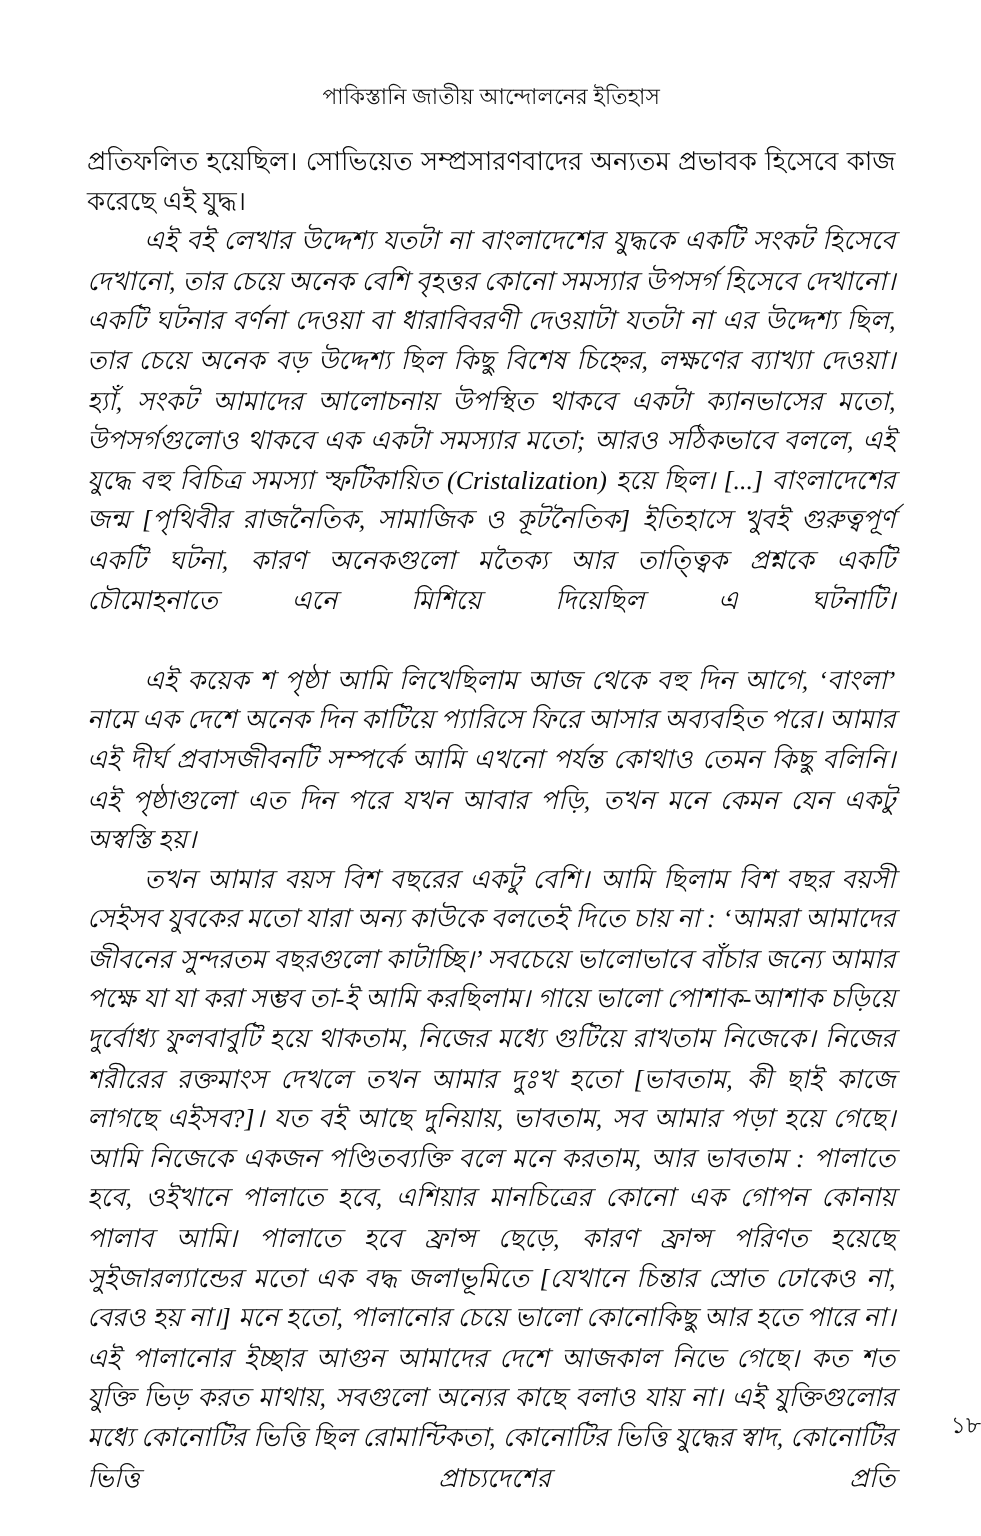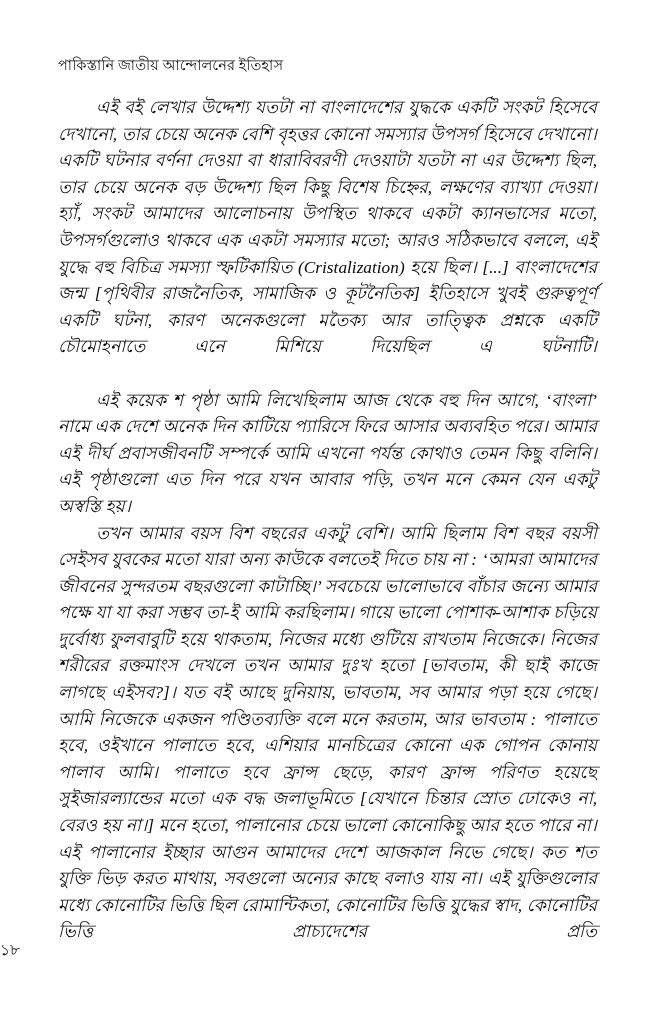--- a/index.html
+++ b/index.html
@@ -22,21 +22,21 @@
     overflow: hidden;
     box-sizing: border-box;
   }
 
   
   .running-head {
     position: absolute;
     top: 57px;
     left: 58px;
     width: 539px;
-    text-align: left;
+    text-align: center;
     font-size: 14.5px;
     line-height: 1.2;
     color: #111111;
     letter-spacing: 0.1px;
   }
 
   
   .textblock {
     position: absolute;
     top: 95px;
@@ -71,34 +71,35 @@
   .para.noafter::after {
     content: none;
   }
 
   
   .folio {
     position: absolute;
     top: 938px;
     left: 0;
     width: 654px;
-    text-align: left;
+    text-align: right;
     font-size: 15.5px;
     color: #111111;
   }
 </style>
 </head>
 <body>
 
 <div class="page">
 
   <div class="running-head">পাকিস্তানি জাতীয় আন্দোলনের ইতিহাস</div>
 
   <div class="textblock">
 
+    <p class="para noafter">প্রতিফলিত হয়েছিল। সোভিয়েত সম্প্রসারণবাদের অন্যতম প্রভাবক হিসেবে কাজ করেছে এই যুদ্ধ।</p>
 
     <p class="para indent">এই বই লেখার উদ্দেশ্য যতটা না বাংলাদেশের যুদ্ধকে একটি সংকট হিসেবে দেখানো, তার চেয়ে অনেক বেশি বৃহত্তর কোনো সমস্যার উপসর্গ হিসেবে দেখানো। একটি ঘটনার বর্ণনা দেওয়া বা ধারাবিবরণী দেওয়াটা যতটা না এর উদ্দেশ্য ছিল, তার চেয়ে অনেক বড় উদ্দেশ্য ছিল কিছু বিশেষ চিহ্নের, লক্ষণের ব্যাখ্যা দেওয়া। হ্যাঁ, সংকট আমাদের আলোচনায় উপস্থিত থাকবে একটা ক্যানভাসের মতো, উপসর্গগুলোও থাকবে এক একটা সমস্যার মতো; আরও সঠিকভাবে বললে, এই যুদ্ধে বহু বিচিত্র সমস্যা স্ফটিকায়িত (Cristalization) হয়ে ছিল। [...] বাংলাদেশের জন্ম [পৃথিবীর রাজনৈতিক, সামাজিক ও কূটনৈতিক] ইতিহাসে খুবই গুরুত্বপূর্ণ একটি ঘটনা, কারণ অনেকগুলো মতৈক্য আর তাত্ত্বিক প্রশ্নকে একটি চৌমোহনাতে এনে মিশিয়ে দিয়েছিল এ ঘটনাটি।</p>
 
     <p class="para indent noafter">এই কয়েক শ পৃষ্ঠা আমি লিখেছিলাম আজ থেকে বহু দিন আগে, ‘বাংলা’ নামে এক দেশে অনেক দিন কাটিয়ে প্যারিসে ফিরে আসার অব্যবহিত পরে। আমার এই দীর্ঘ প্রবাসজীবনটি সম্পর্কে আমি এখনো পর্যন্ত কোথাও তেমন কিছু বলিনি। এই পৃষ্ঠাগুলো এত দিন পরে যখন আবার পড়ি, তখন মনে কেমন যেন একটু অস্বস্তি হয়।</p>
 
     <p class="para indent">তখন আমার বয়স বিশ বছরের একটু বেশি। আমি ছিলাম বিশ বছর বয়সী সেইসব যুবকের মতো যারা অন্য কাউকে বলতেই দিতে চায় না : ‘আমরা আমাদের জীবনের সুন্দরতম বছরগুলো কাটাচ্ছি।’ সবচেয়ে ভালোভাবে বাঁচার জন্যে আমার পক্ষে যা যা করা সম্ভব তা-ই আমি করছিলাম। গায়ে ভালো পোশাক-আশাক চড়িয়ে দুর্বোধ্য ফুলবাবুটি হয়ে থাকতাম, নিজের মধ্যে গুটিয়ে রাখতাম নিজেকে। নিজের শরীরের রক্তমাংস দেখলে তখন আমার দুঃখ হতো [ভাবতাম, কী ছাই কাজে লাগছে এইসব?]। যত বই আছে দুনিয়ায়, ভাবতাম, সব আমার পড়া হয়ে গেছে। আমি নিজেকে একজন পণ্ডিতব্যক্তি বলে মনে করতাম, আর ভাবতাম : পালাতে হবে, ওইখানে পালাতে হবে, এশিয়ার মানচিত্রের কোনো এক গোপন কোনায় পালাব আমি। পালাতে হবে ফ্রান্স ছেড়ে, কারণ ফ্রান্স পরিণত হয়েছে সুইজারল্যান্ডের মতো এক বদ্ধ জলাভূমিতে [যেখানে চিন্তার স্রোত ঢোকেও না, বেরও হয় না।] মনে হতো, পালানোর চেয়ে ভালো কোনোকিছু আর হতে পারে না। এই পালানোর ইচ্ছার আগুন আমাদের দেশে আজকাল নিভে গেছে। কত শত যুক্তি ভিড় করত মাথায়, সবগুলো অন্যের কাছে বলাও যায় না। এই যুক্তিগুলোর মধ্যে কোনোটির ভিত্তি ছিল রোমান্টিকতা, কোনোটির ভিত্তি যুদ্ধের স্বাদ, কোনোটির ভিত্তি প্রাচ্যদেশের প্রতি</p>
 
   </div>
 
   <div class="folio">১৮</div>

